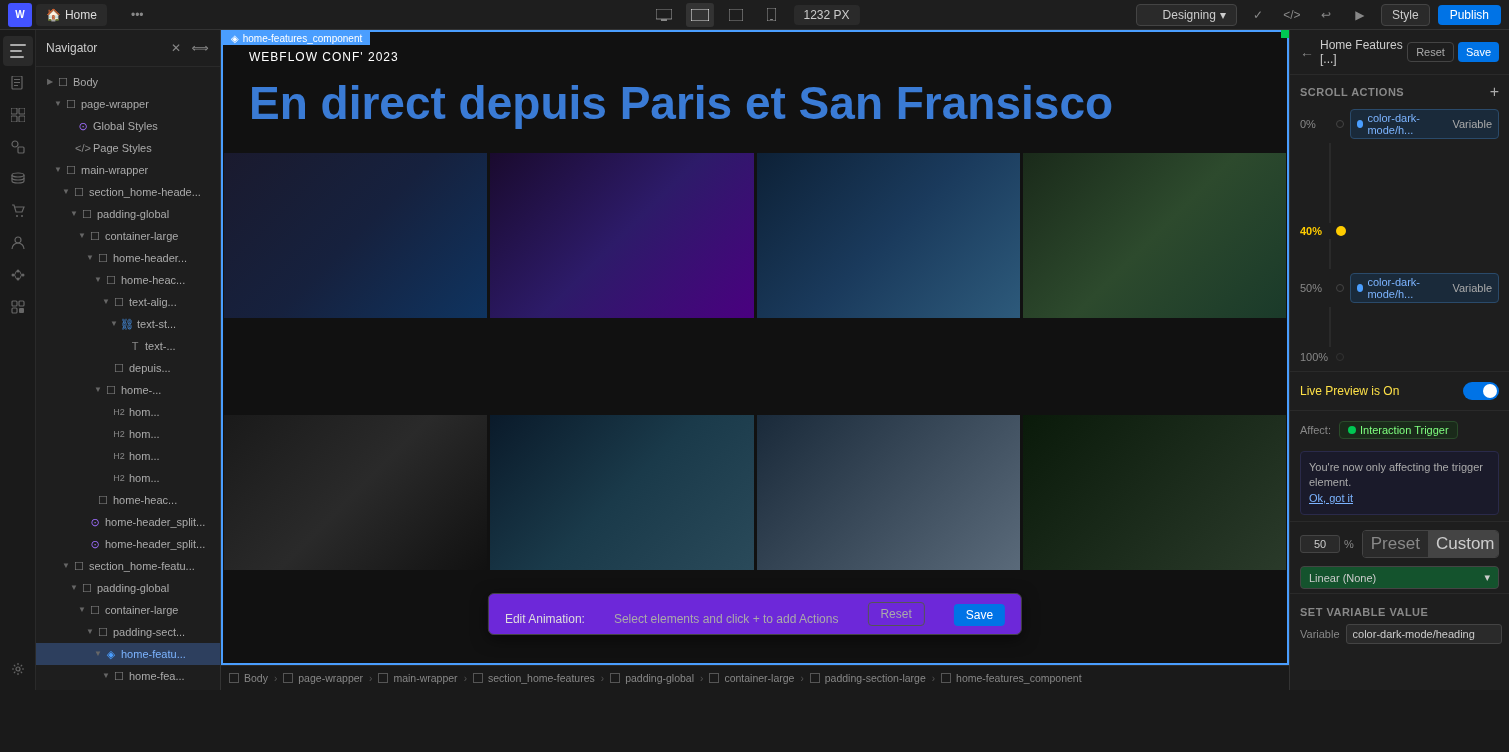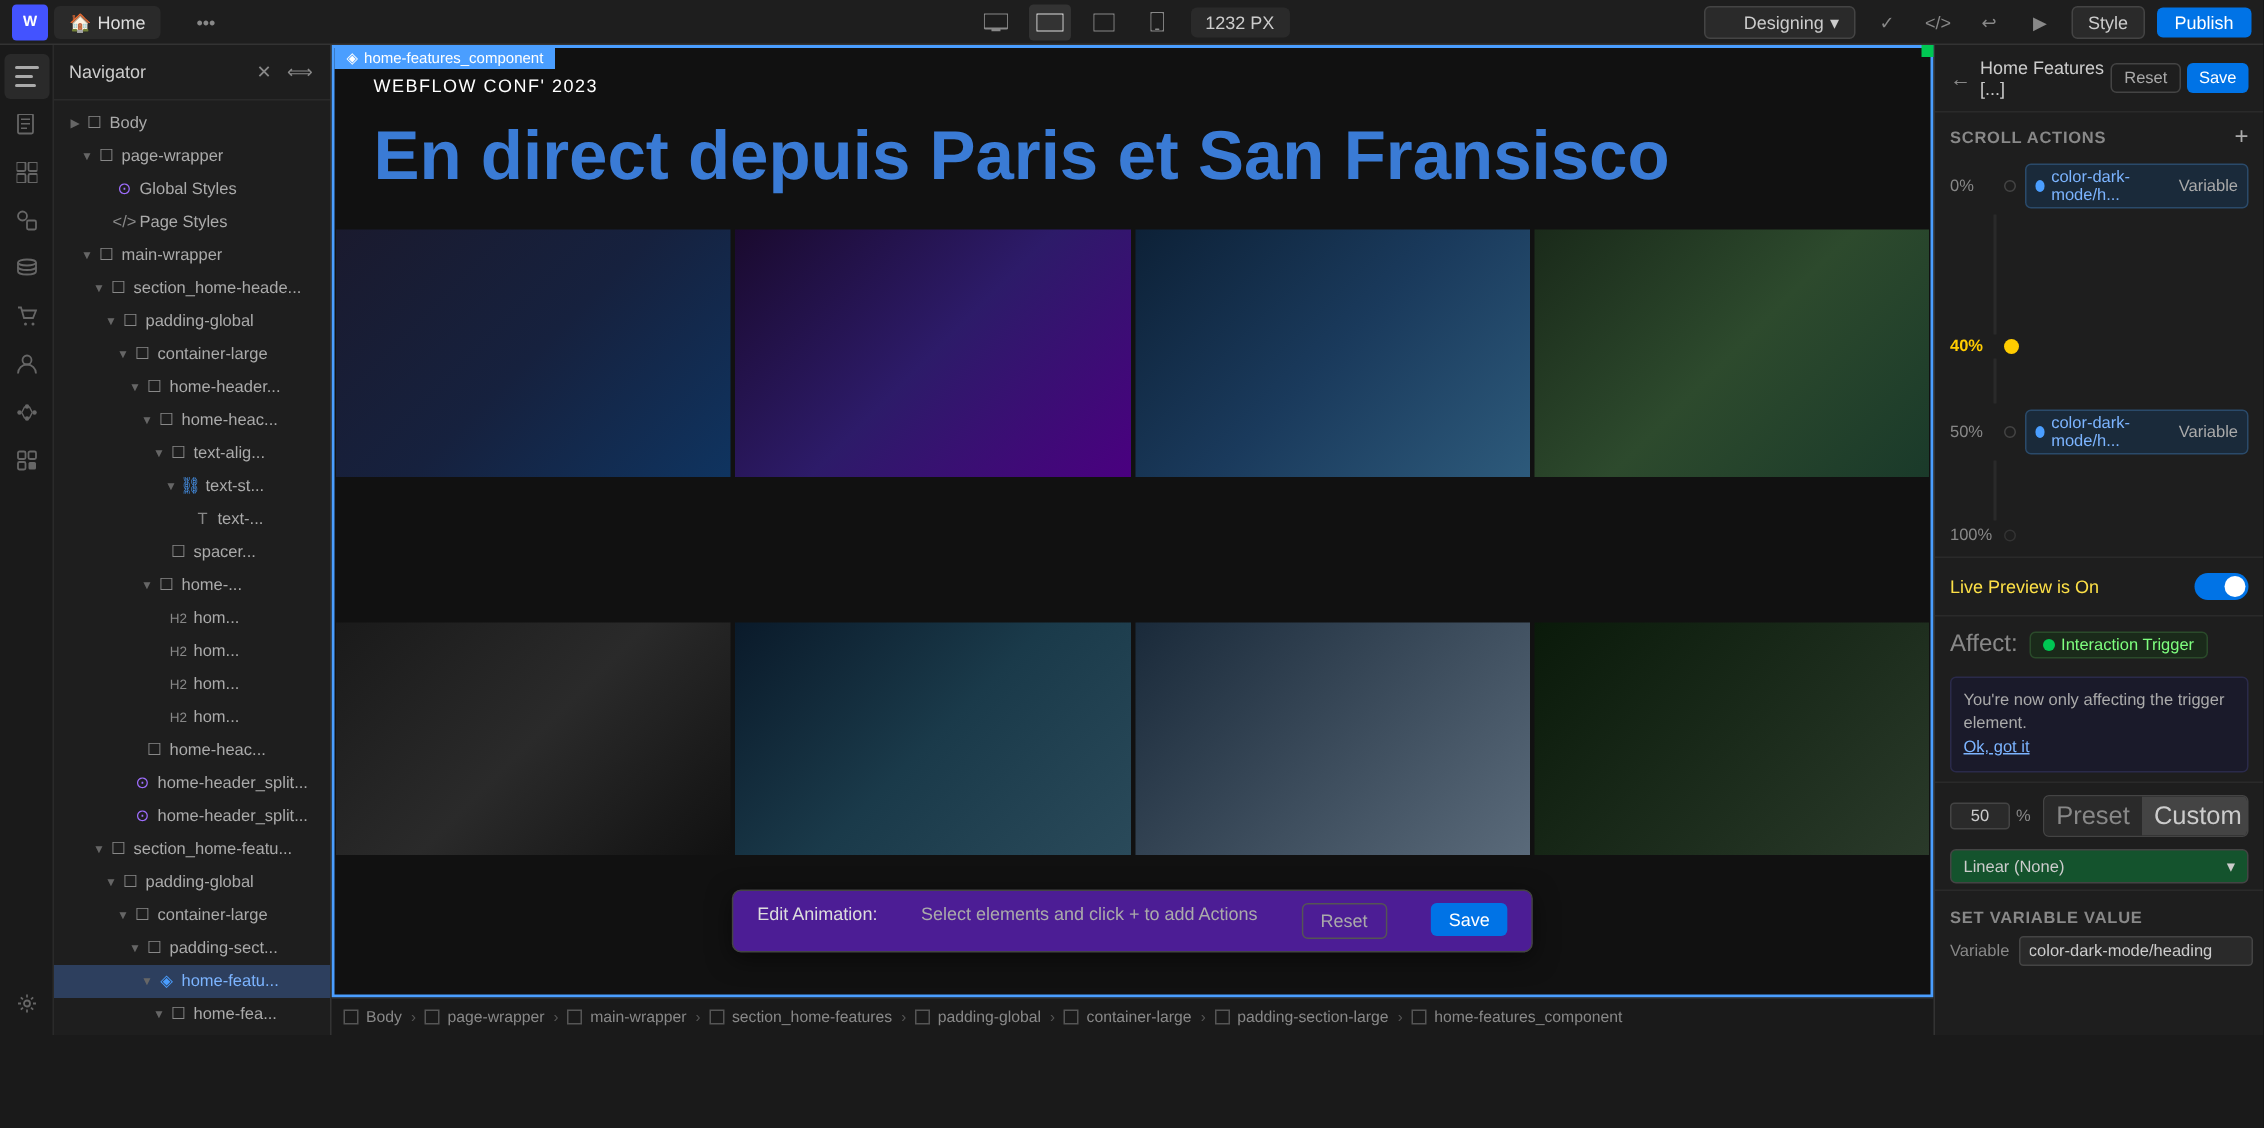--- a/index.html
+++ b/index.html
@@ -219,26 +219,26 @@
     .photo-6 { background: linear-gradient(135deg, #0a1a2a 0%, #1a3a4a 50%, #2a4a5a 100%); }
     .photo-7 { background: linear-gradient(135deg, #1a2a3a 0%, #3a4a5a 50%, #5a6a7a 100%); }
     .photo-8 { background: linear-gradient(135deg, #0a1a0a 0%, #1a2a1a 50%, #2a3a2a 100%); }
 
     
     .edit-bar {
       position: absolute;
       bottom: 30px;
       left: 50%;
       transform: translateX(-50%);
-      background: #4c1d95;
+      background: #6d28d9;
       border: 1px solid #444;
       border-radius: 6px;
       padding: 8px 16px;
       display: flex;
-      align-items: flex-start;
+      align-items: flex-end;
       gap: 29px;
       color: #ccc;
       font-size: 12px;
       box-shadow: 0 4px 16px rgba(0,0,0,0.5);
       white-space: nowrap;
     }
     .edit-bar-label { font-weight: 500; color: #ddd; }
     .edit-bar-desc { color: #aaa; }
     .edit-bar-btn {
       padding: 4px 12px;
@@ -390,21 +390,21 @@
       background: white;
       border-radius: 50%;
     }
 
     .affect-row {
       padding: 6px 10px;
       display: flex;
       align-items: center;
       gap: 8px;
     }
-    .affect-label { color: #888; font-size: 16px; }
+    .affect-label { color: #888; font-size: 11px; }
     .affect-value {
       background: #1a2a1a;
       border: 1px solid #2a4a2a;
       border-radius: 4px;
       padding: 2px 8px;
       color: #7fff7f;
       font-size: 11px;
       display: flex;
       align-items: center;
       gap: 4px;
@@ -778,21 +778,21 @@
         <span class="indent" style="width:76px"></span>
         <span class="nav-toggle"></span>
         <span class="nav-icon" style="color:#888">T</span>
         <span class="nav-label">text-...</span>
       </div>
 
       <div class="nav-item">
         <span class="indent" style="width:60px"></span>
         <span class="nav-toggle"></span>
         <span class="nav-icon nav-icon-box">☐</span>
-        <span class="nav-label">spacer...</span>
+        <span class="nav-label">depuis...</span>
       </div>
 
       <div class="nav-item">
         <span class="indent" style="width:52px"></span>
         <span class="nav-toggle">▼</span>
         <span class="nav-icon nav-icon-box">☐</span>
         <span class="nav-label">home-...</span>
       </div>
       <div class="nav-item">
         <span class="indent" style="width:60px"></span>

